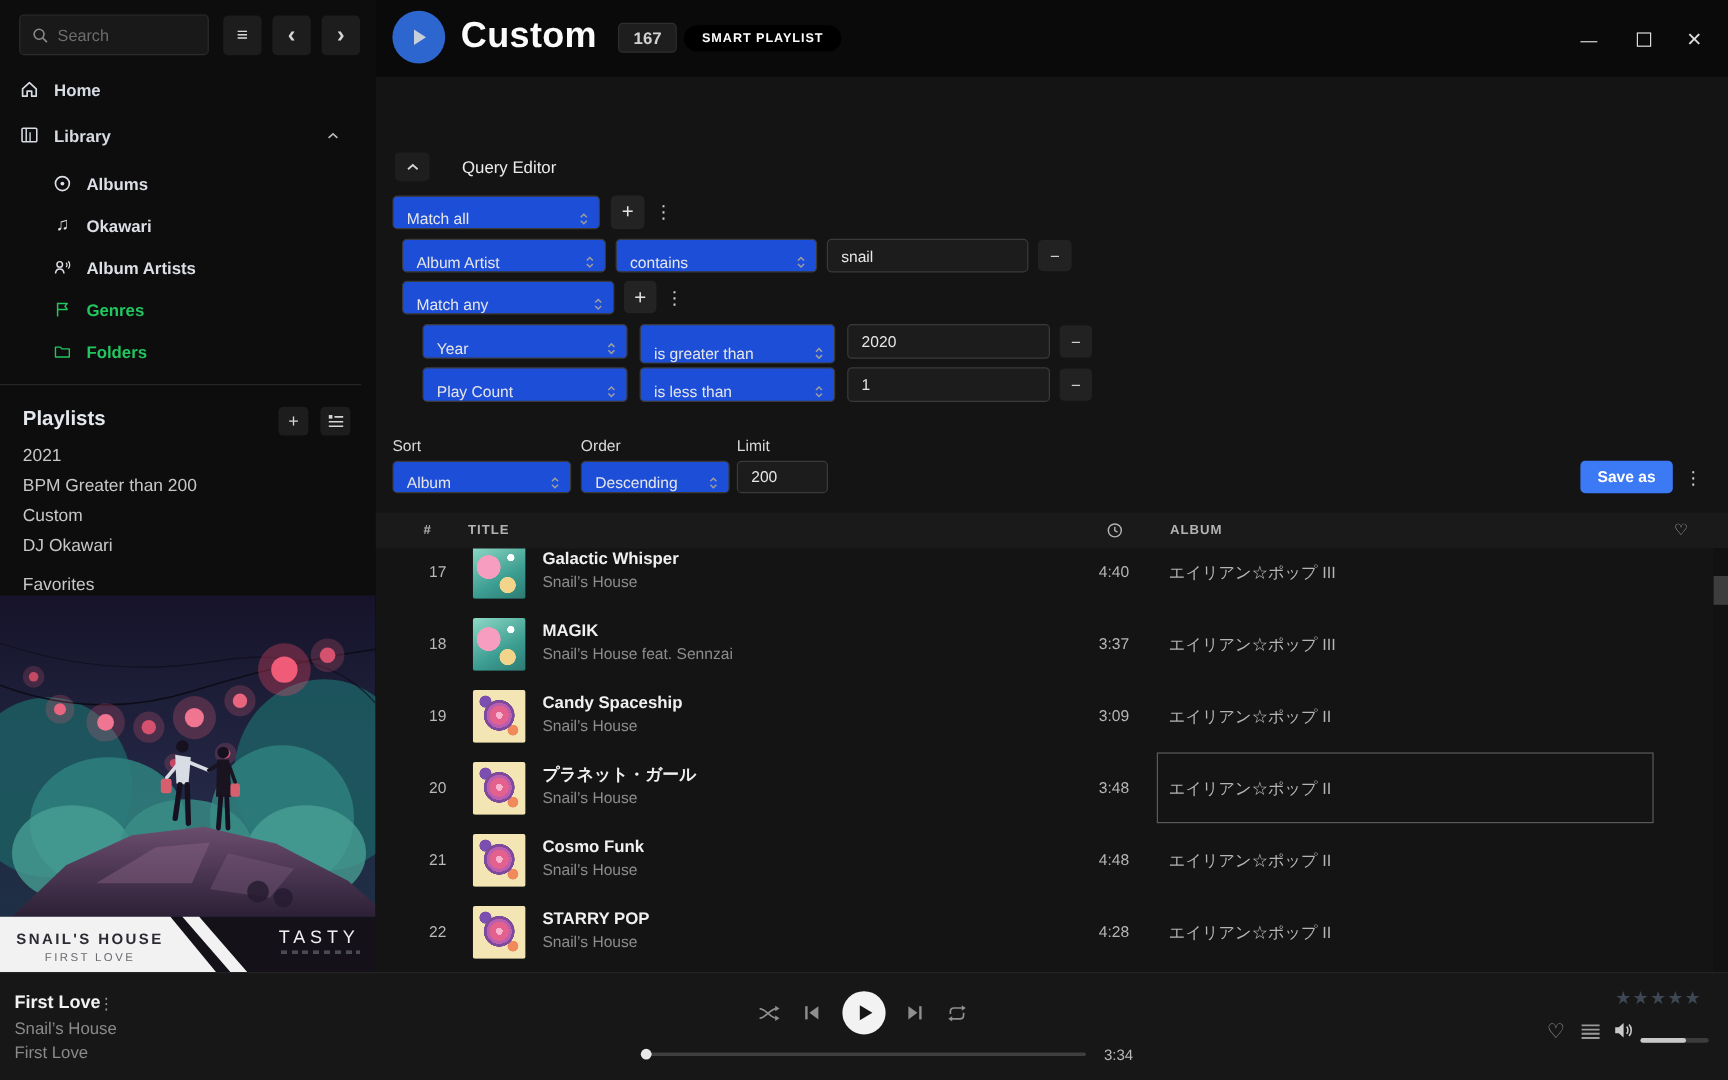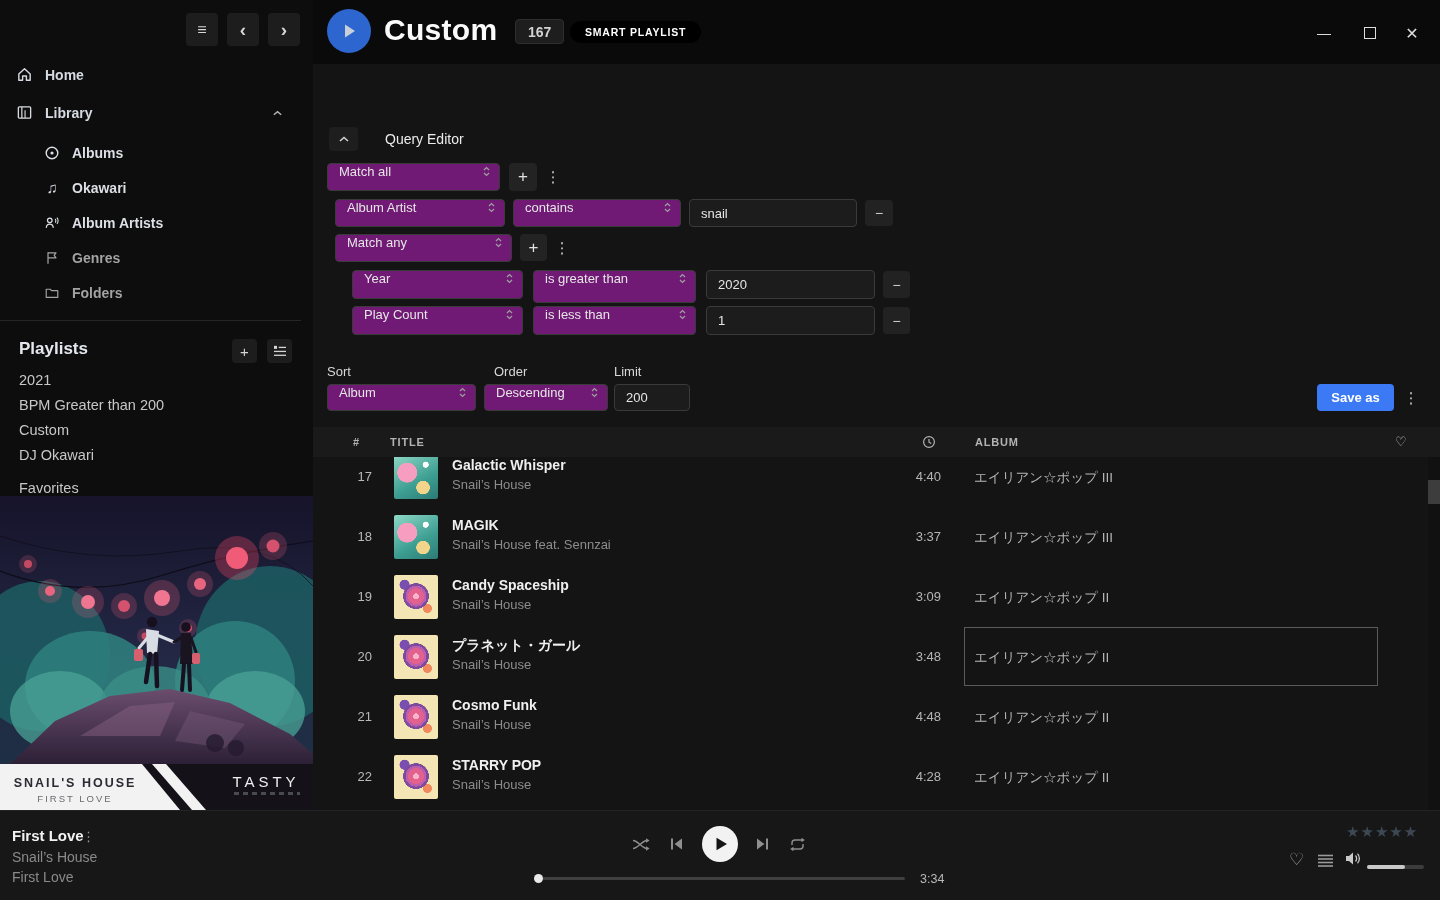--- a/index.html
+++ b/index.html
@@ -10,21 +10,21 @@
   .sidebar { position:absolute; left:0; top:0; width:313px; height:810px; background:#0d0d0d; z-index:2; }
   .search-box { position:absolute; left:16px; top:12px; width:158px; height:34px; background:#191919; border:1px solid #2c2c2c; border-radius:4px; display:flex; align-items:center; padding:0 9px; gap:7px; }
   .search-box input { flex:1; min-width:0; background:transparent; border:none; outline:none; color:#cfcfcf; font-size:13.5px; font-family:inherit; }
   .search-box input::placeholder { color:#6d6d6d; }
   .sq-btn { position:absolute; top:13px; width:32px; height:33px; background:#1d1d1d; border-radius:4px; display:flex; align-items:center; justify-content:center; color:#d6d6d6; font-size:16px; cursor:pointer; }
   .nav-item { position:absolute; left:16px; display:flex; align-items:center; gap:12px; color:#d6dae1; font-size:14px; font-weight:700; cursor:pointer; }
   .nav-item svg { width:17px; height:17px; }
   .sub-item { position:absolute; left:44px; display:flex; align-items:center; gap:12px; color:#dcdfe5; font-size:14px; font-weight:700; cursor:pointer; }
   .sub-item svg { width:16px; height:16px; }
   .sub-item .glyph { font-size:15px; line-height:16px; width:16px; text-align:center; }
-  .sub-item.dim { color:#a3a3a3;align-items:flex-end; }
+  .sub-item.dim { color:#22c55e;align-items:flex-end; }
   .side-divider { position:absolute; left:0; top:320px; width:301px; height:1px; background:#262626; }
   .pl-title { position:absolute; left:19px; top:339px; font-size:17px; font-weight:800; color:#e4e7ed; }
   .pl-btn { position:absolute; top:339px; width:25px; height:24px; background:#1d1d1d; border-radius:4px; color:#d6d6d6; display:flex; align-items:center; justify-content:center; font-size:15px; cursor:pointer; }
   .pl-item { position:absolute; left:19px; color:#c7c7c7; font-size:14.5px; cursor:pointer; }
 
   
   .album-art { position:absolute; left:0; top:496px; width:313px; height:314px; overflow:hidden; cursor:pointer; }
   .album-art svg.scene { position:absolute; left:0; top:0; }
   .art-artist { position:absolute; left:10px; top:280px; width:130px; text-align:center; font-size:12.5px; font-weight:800; letter-spacing:2px; color:#2b2b33; }
   .art-title  { position:absolute; left:10px; top:297px; width:130px; text-align:center; font-size:9.5px; letter-spacing:2px; color:#6a6a70; }
@@ -42,21 +42,21 @@
   .win-box { width:12px; height:12px; border:1.4px solid #dcdcdc; }
 
   .toolbar { position:absolute; left:0; top:64px; width:1127px; height:55px; }
   .tb-label { position:absolute; top:20px; font-size:13.5px; font-weight:700; color:#e8e8e8; cursor:pointer; }
   .tb-dots { position:absolute; left:152px; top:19px; color:#b9b9b9; font-size:15px; font-weight:700; cursor:pointer; }
   .gear { position:absolute; left:1088px; top:15px; color:#d8d8d8; font-size:18px; cursor:pointer; }
 
   .qe-collapse { position:absolute; left:16px; top:127px; width:29px; height:24px; background:#1e1e1e; border-radius:4px; display:flex; align-items:center; justify-content:center; cursor:pointer; }
   .qe-title { position:absolute; left:72px; top:131px; font-size:14px; color:#ececec; }
 
-  .select { position:absolute; background:#701a75; border:1px solid #3a3a3a; border-radius:4px; display:flex; align-items:flex-start; padding:0 8px 0 11px; color:#e6e6e6; font-size:13px; cursor:pointer; }
+  .select { position:absolute; background:#1d4ed8; border:1px solid #3a3a3a; border-radius:4px; display:flex; align-items:flex-end; padding:0 8px 0 11px; color:#e6e6e6; font-size:13px; cursor:pointer; }
   .select .lbl { flex:1; white-space:nowrap; overflow:hidden; }
   .select svg.updown { width:9px; height:15px; flex:none; }
   .updown path { stroke:#9e9e9e; stroke-width:1.4; fill:none; }
   .tinput { position:absolute; background:#1c1c1c; border:1px solid #3a3a3a; border-radius:4px; color:#e6e6e6; font-size:13px; padding:0 11px; font-family:inherit; outline:none; }
   .icon-btn { position:absolute; background:#232323; border-radius:4px; color:#e3e3e3; display:flex; align-items:center; justify-content:center; font-size:17px; cursor:pointer; }
   .kebab { position:absolute; color:#cfcfcf; font-size:15px; letter-spacing:0; display:flex; align-items:center; justify-content:center; cursor:pointer; width:18px; }
   .minus-btn { position:absolute; background:#222; border-radius:4px; color:#cfcfcf; display:flex; align-items:center; justify-content:center; font-size:14px; cursor:pointer; }
   .field-label { position:absolute; font-size:13px; color:#d8d8d8; }
   .save-btn { position:absolute; left:1004px; top:384px; width:77px; height:27px; background:#3c79f5; border:none; border-radius:4px; color:#fff; font-size:13px; font-weight:700; font-family:inherit; cursor:pointer; }
 
@@ -108,20 +108,27 @@
   .pr-icon { position:absolute; color:#9a9a9a; cursor:pointer; }
   .vol { position:absolute; left:1367px; top:54px; width:57px; height:4px; background:#3c3c3c; border-radius:2px; cursor:pointer; }
   .vol-fill { height:4px; background:#c9c9c9; border-radius:2px; }
 </style>
 </head>
 <body>
 
 <div class="app">
 
   <aside class="sidebar">
+    <div class="search-box">
+      <svg viewBox="0 0 16 16" width="15" height="15">
+          <circle cx="7" cy="7" r="4.4" fill="none" stroke="#8a8a8a" stroke-width="1.4"></circle>
+          <line x1="10.4" y1="10.4" x2="14" y2="14" stroke="#8a8a8a" stroke-width="1.4"></line>
+        </svg>
+      <input type="text" placeholder="Search" style="">
+    </div>
     <div class="sq-btn" style="left:186px;">
         <span>≡</span>
       </div>
     <div class="sq-btn" style="left:227px;">
         <span style="font-size:19px;font-weight:700;">‹</span>
       </div>
     <div class="sq-btn" style="left:268px;">
         <span style="font-size:19px;font-weight:700;">›</span>
       </div>
 
@@ -380,21 +387,21 @@
           <path d="M2.2 6.4 L5 3.6 L7.8 6.4"></path>
           <path d="M2.2 9.6 L5 12.4 L7.8 9.6"></path>
         </svg>
       </div>
     <input class="tinput" style="left: 393px; top: 306px; width: 169px; height: 29px;" value="1">
     <div class="minus-btn" style="left:570px; top:307px; width:27px; height:27px;">
         <span>−</span>
       </div>
 
     <span class="field-label" style="left:14px; top:364px;">Sort</span>
-    <span class="field-label" style="left:181px; top:364px;">Order</span>
+    <span class="field-label" style="left:171px; top:364px;">Order</span>
     <span class="field-label" style="left:301px; top:364px;">Limit</span>
     <div class="select" style="left:14px; top:384px; width:149px; height:27px;">
         <span class="lbl">Album</span>
         <svg class="updown" viewBox="0 0 10 16" aria-hidden="true">
           <path d="M2.2 6.4 L5 3.6 L7.8 6.4"></path>
           <path d="M2.2 9.6 L5 12.4 L7.8 9.6"></path>
         </svg>
       </div>
     <div class="select" style="left:171px; top:384px; width:124px; height:27px;">
         <span class="lbl">Descending</span>

